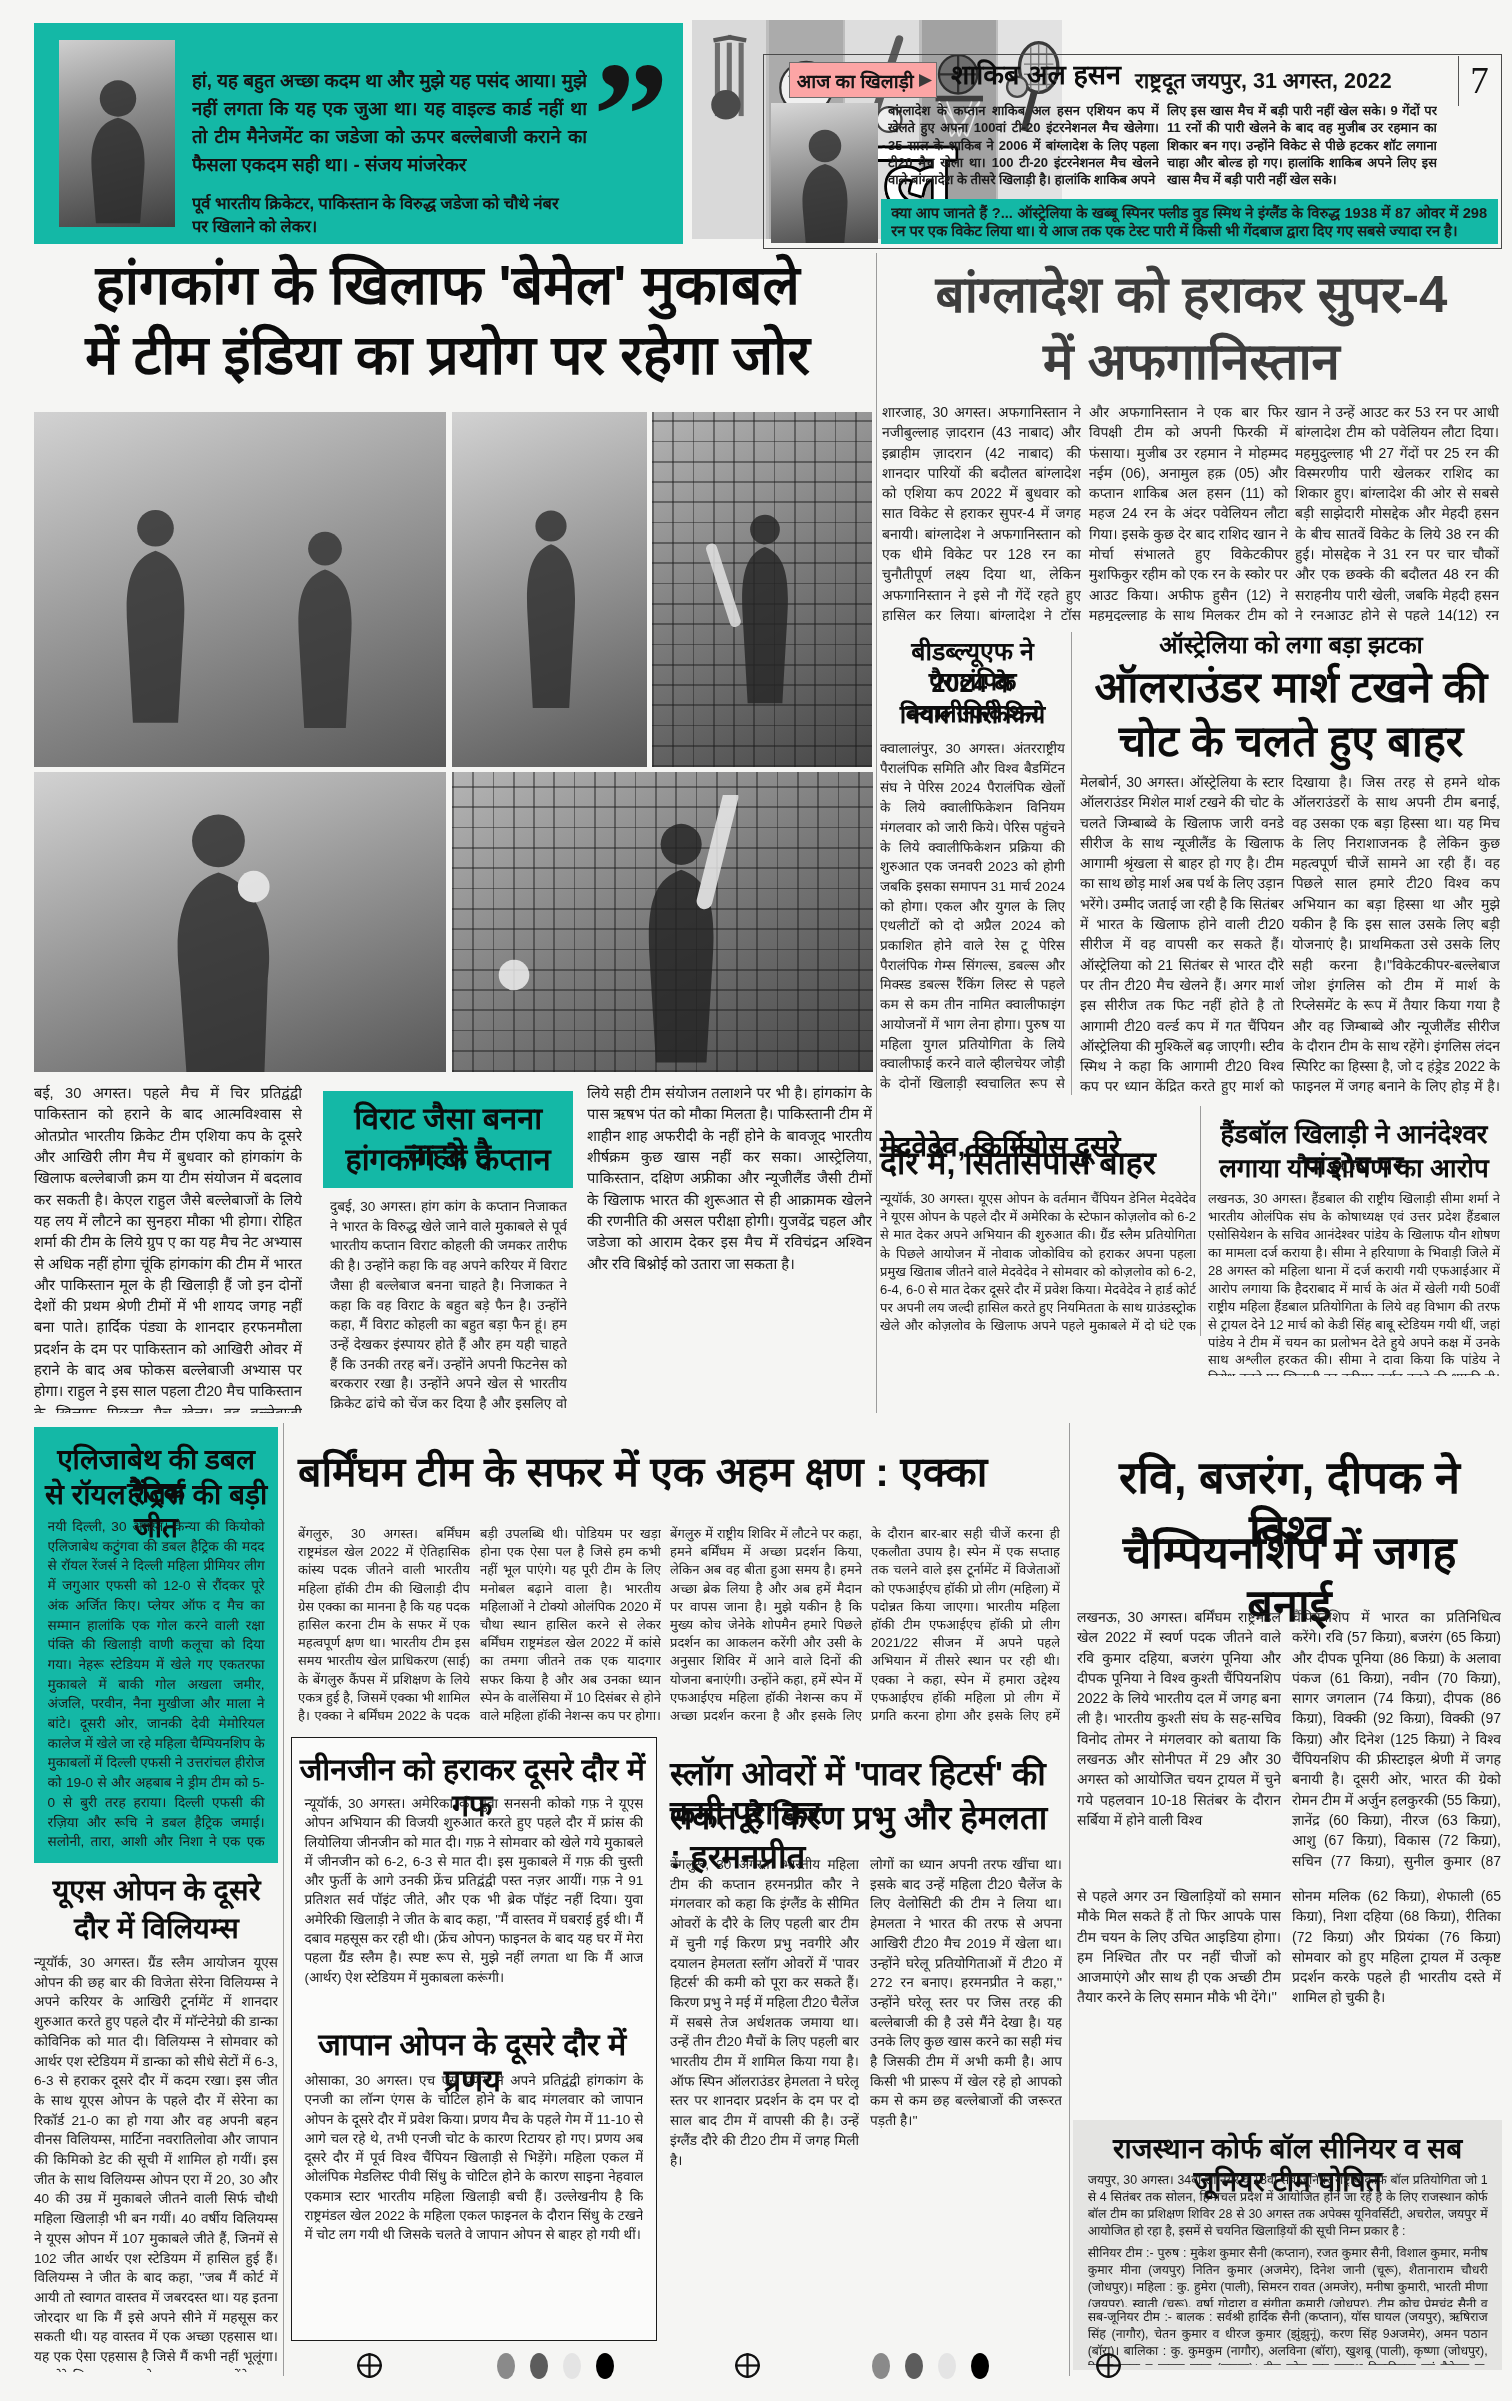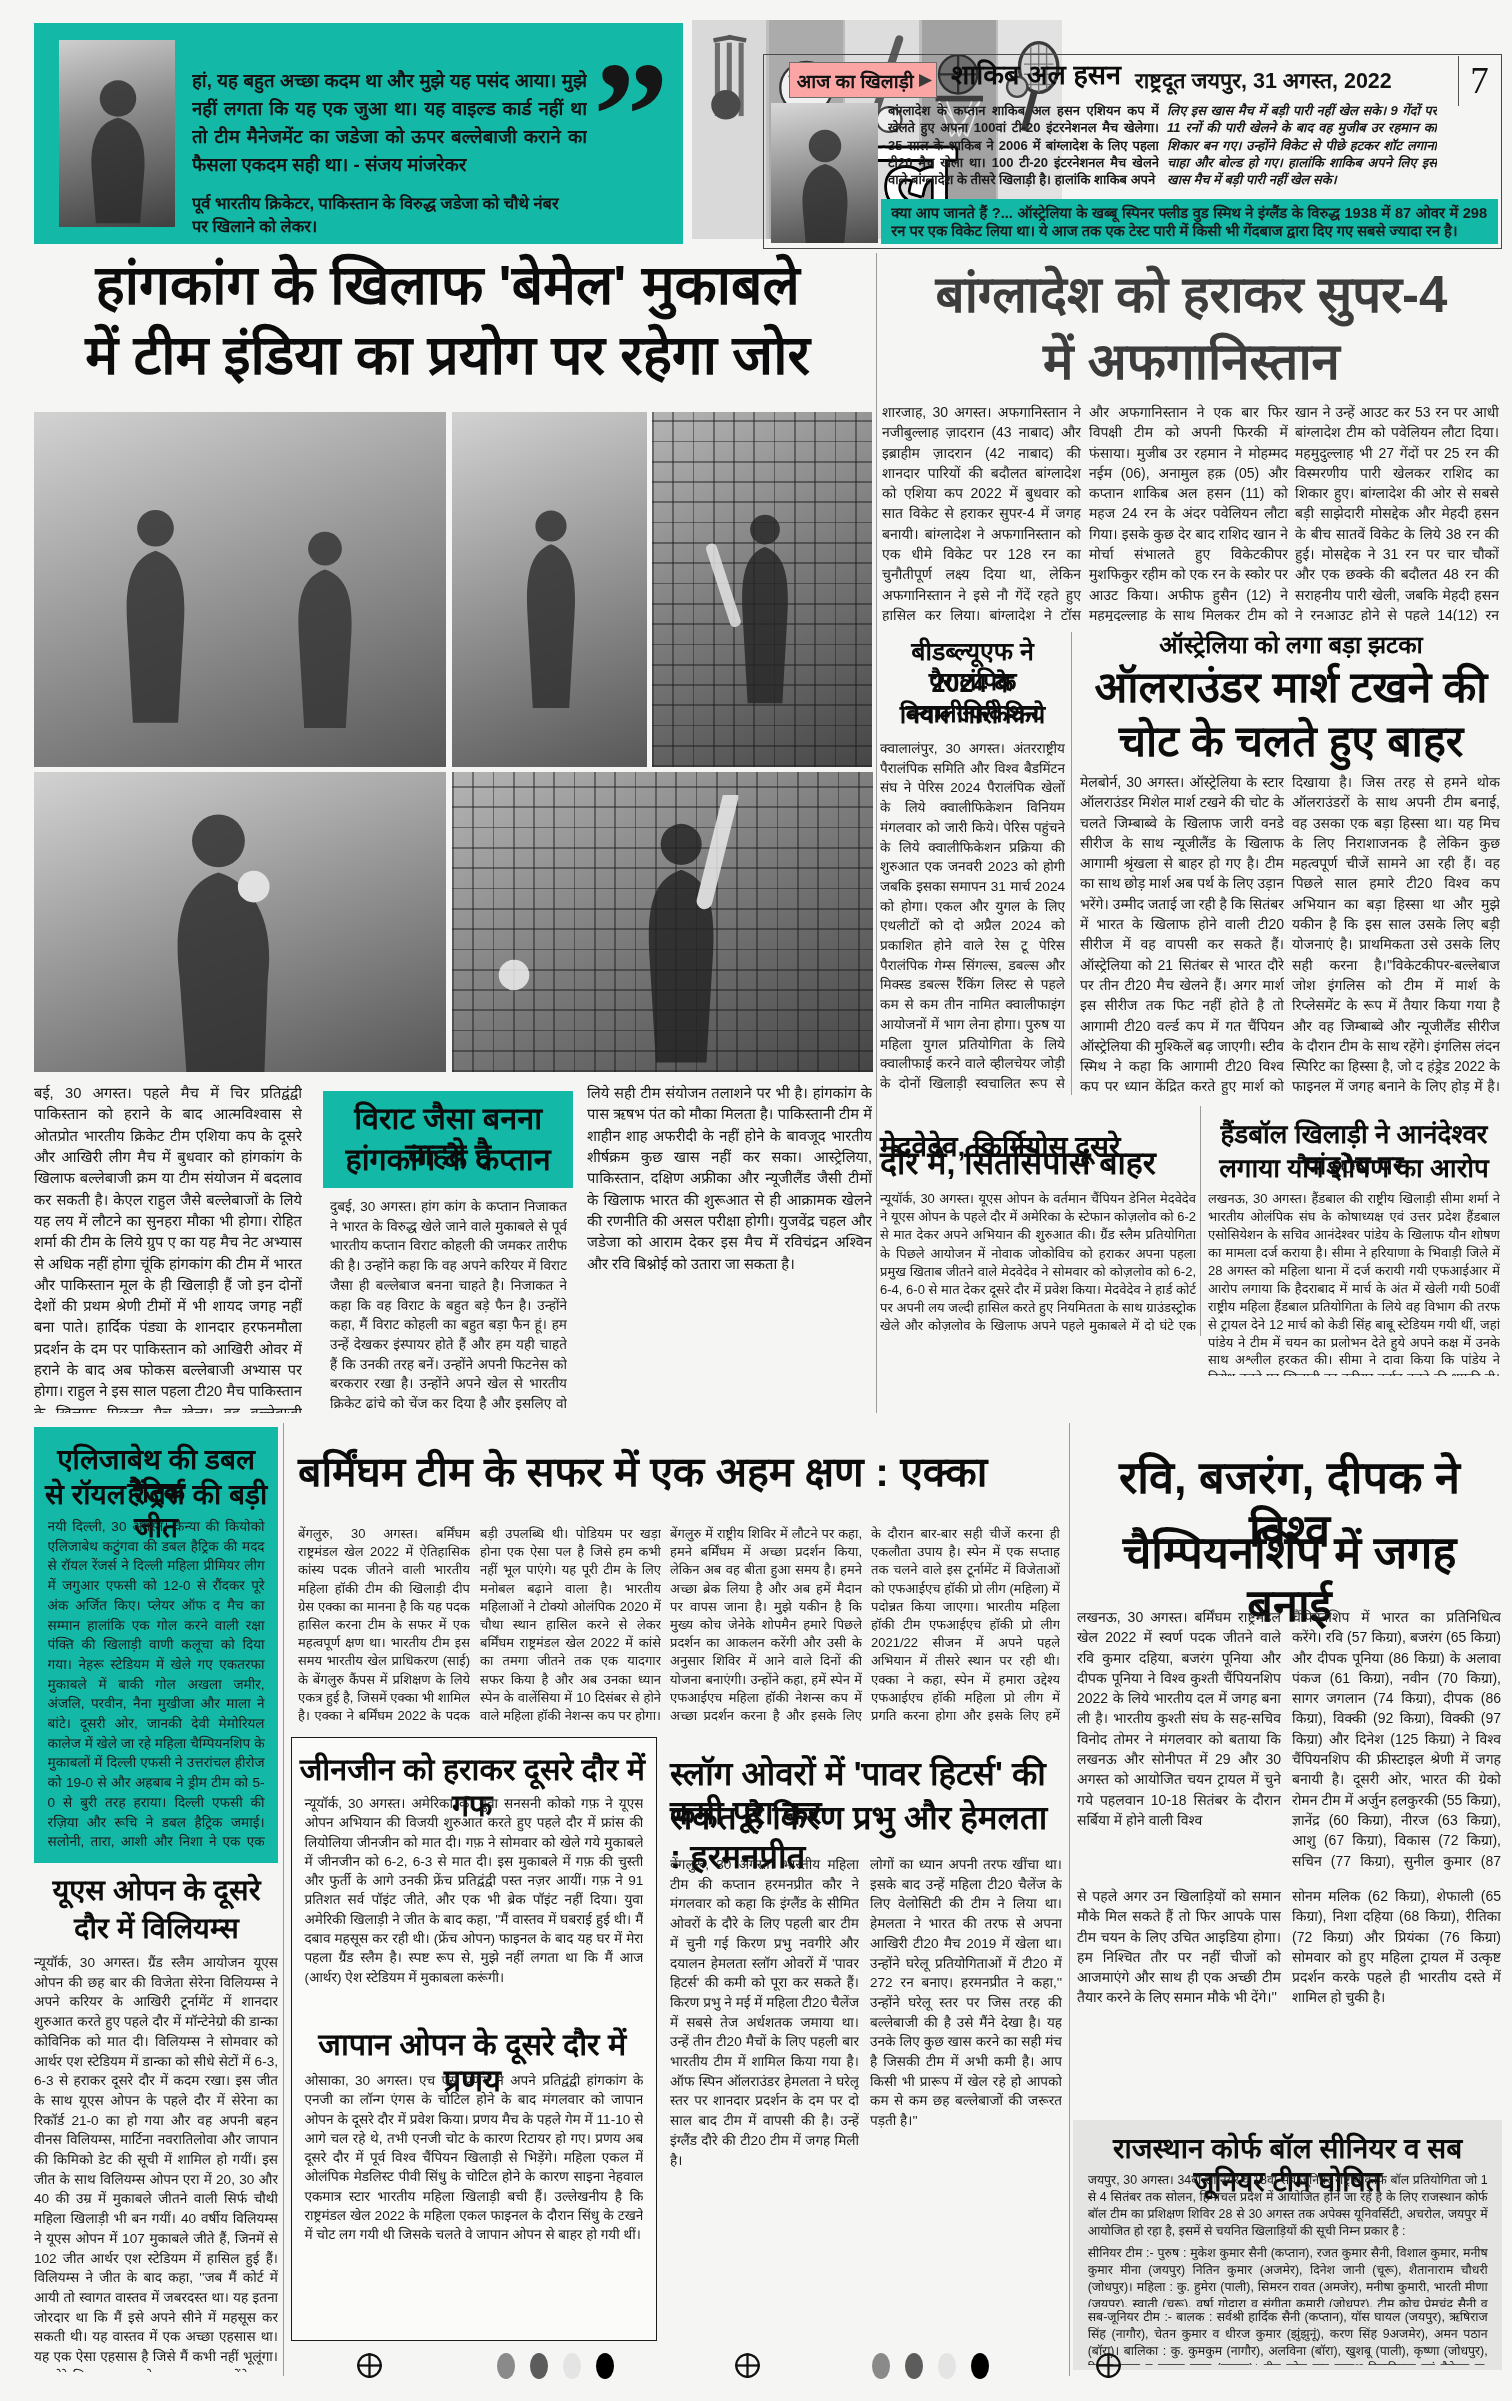--- a/index.html
+++ b/index.html
@@ -99,21 +99,21 @@
   <div class="abs head center" style="left:943px;top:60px;width:186px;height:35px;font-size:27px;">शाकिब अल हसन</div>
   <div class="abs boldtxt" style="left:1135px;top:65px;width:305px;height:29px;font-size:21.5px;font-family:Liberation Sans, sans-serif;">राष्ट्रदूत जयपुर, 31 अगस्त, 2022</div>
   <div class="abs center" style="left:1458px;top:56px;width:41px;height:50px;border-left:1.1px solid #555;font-size:37px;font-family:'Liberation Serif',serif;line-height:50px;">7</div>
   <div class="abs" style="left:771px;top:103px;width:107px;height:140px;background:linear-gradient(170deg,#d8d8d8 0%,#979797 45%,#4c4c4c 100%);overflow:hidden;">
     <svg class="sil" style="left:6.8px;top:17px;" width="94" height="130" viewBox="0 0 100 160">
       <circle cx="50" cy="32" r="20" fill="#2e2e2e"></circle>
         <path d="M50 54 C26 60 20 84 23 114 L27 160 L73 160 L77 114 C80 84 74 60 50 54 Z" fill="#2e2e2e"></path>
     </svg>
   </div>
   <div class="abs bodytxt boldtxt" style="left:888px;top:102px;width:271px;height:95px;font-size:13px;line-height:1.33;">बांग्लादेश के कप्तान शाकिब अल हसन एशियन कप में खेलते हुए अपना 100वां टी-20 इंटरनेशनल मैच खेलेगा। 35 साल के शाकिब ने 2006 में बांग्लादेश के लिए पहला टी20 मैच खेला था। 100 टी-20 इंटरनेशनल मैच खेलने वाले बांग्लादेश के तीसरे खिलाड़ी है। हालांकि शाकिब अपने</div>
-  <div class="abs bodytxt boldtxt" style="left:1167px;top:102px;width:270px;height:95px;font-size:13px;line-height:1.33;font-style:italic;">लिए इस खास मैच में बड़ी पारी नहीं खेल सके। 9 गेंदों पर 11 रनों की पारी खेलने के बाद वह मुजीब उर रहमान का शिकार बन गए। उन्होंने विकेट से पीछे हटकर शॉट लगाना चाहा और बोल्ड हो गए। हालांकि शाकिब अपने लिए इस खास मैच में बड़ी पारी नहीं खेल सके।</div>
+  <div class="abs bodytxt boldtxt" style="left:1167px;top:102px;width:270px;height:95px;font-size:13px;line-height:1.33;">लिए इस खास मैच में बड़ी पारी नहीं खेल सके। 9 गेंदों पर 11 रनों की पारी खेलने के बाद वह मुजीब उर रहमान का शिकार बन गए। उन्होंने विकेट से पीछे हटकर शॉट लगाना चाहा और बोल्ड हो गए। हालांकि शाकिब अपने लिए इस खास मैच में बड़ी पारी नहीं खेल सके।</div>
   <div class="abs graybox" style="left:881px;top:199px;width:617px;height:45px;">
     <div class="abs bodytxt boldtxt" style="left:10.2px;top:4.5px;width:596px;height:36px;font-size:14.7px;line-height:1.25;">क्या आप जानते हैं ?... ऑस्ट्रेलिया के खब्बू स्पिनर फ्लीड वुड स्मिथ ने इंग्लैंड के विरुद्ध 1938 में 87 ओवर में 298 रन पर एक विकेट लिया था। ये आज तक एक टेस्ट पारी में किसी भी गेंदबाज द्वारा दिए गए सबसे ज्यादा रन है।</div>
   </div>
 
   <div class="abs head center" style="left:22.6px;top:253px;width:850px;font-size:55px;">हांगकांग के खिलाफ 'बेमेल' मुकाबले</div>
   <div class="abs head center" style="left:22.6px;top:323px;width:850px;font-size:55px;">में टीम इंडिया का प्रयोग पर रहेगा जोर</div>
 
   <div class="photo" style="left:34px;top:412px;width:412px;height:355px;">
     <svg class="sil" style="left:51px;top:40px;" width="141" height="316" viewBox="0 0 100 160">
         <circle cx="50" cy="22" r="13" fill="#303030"></circle>

